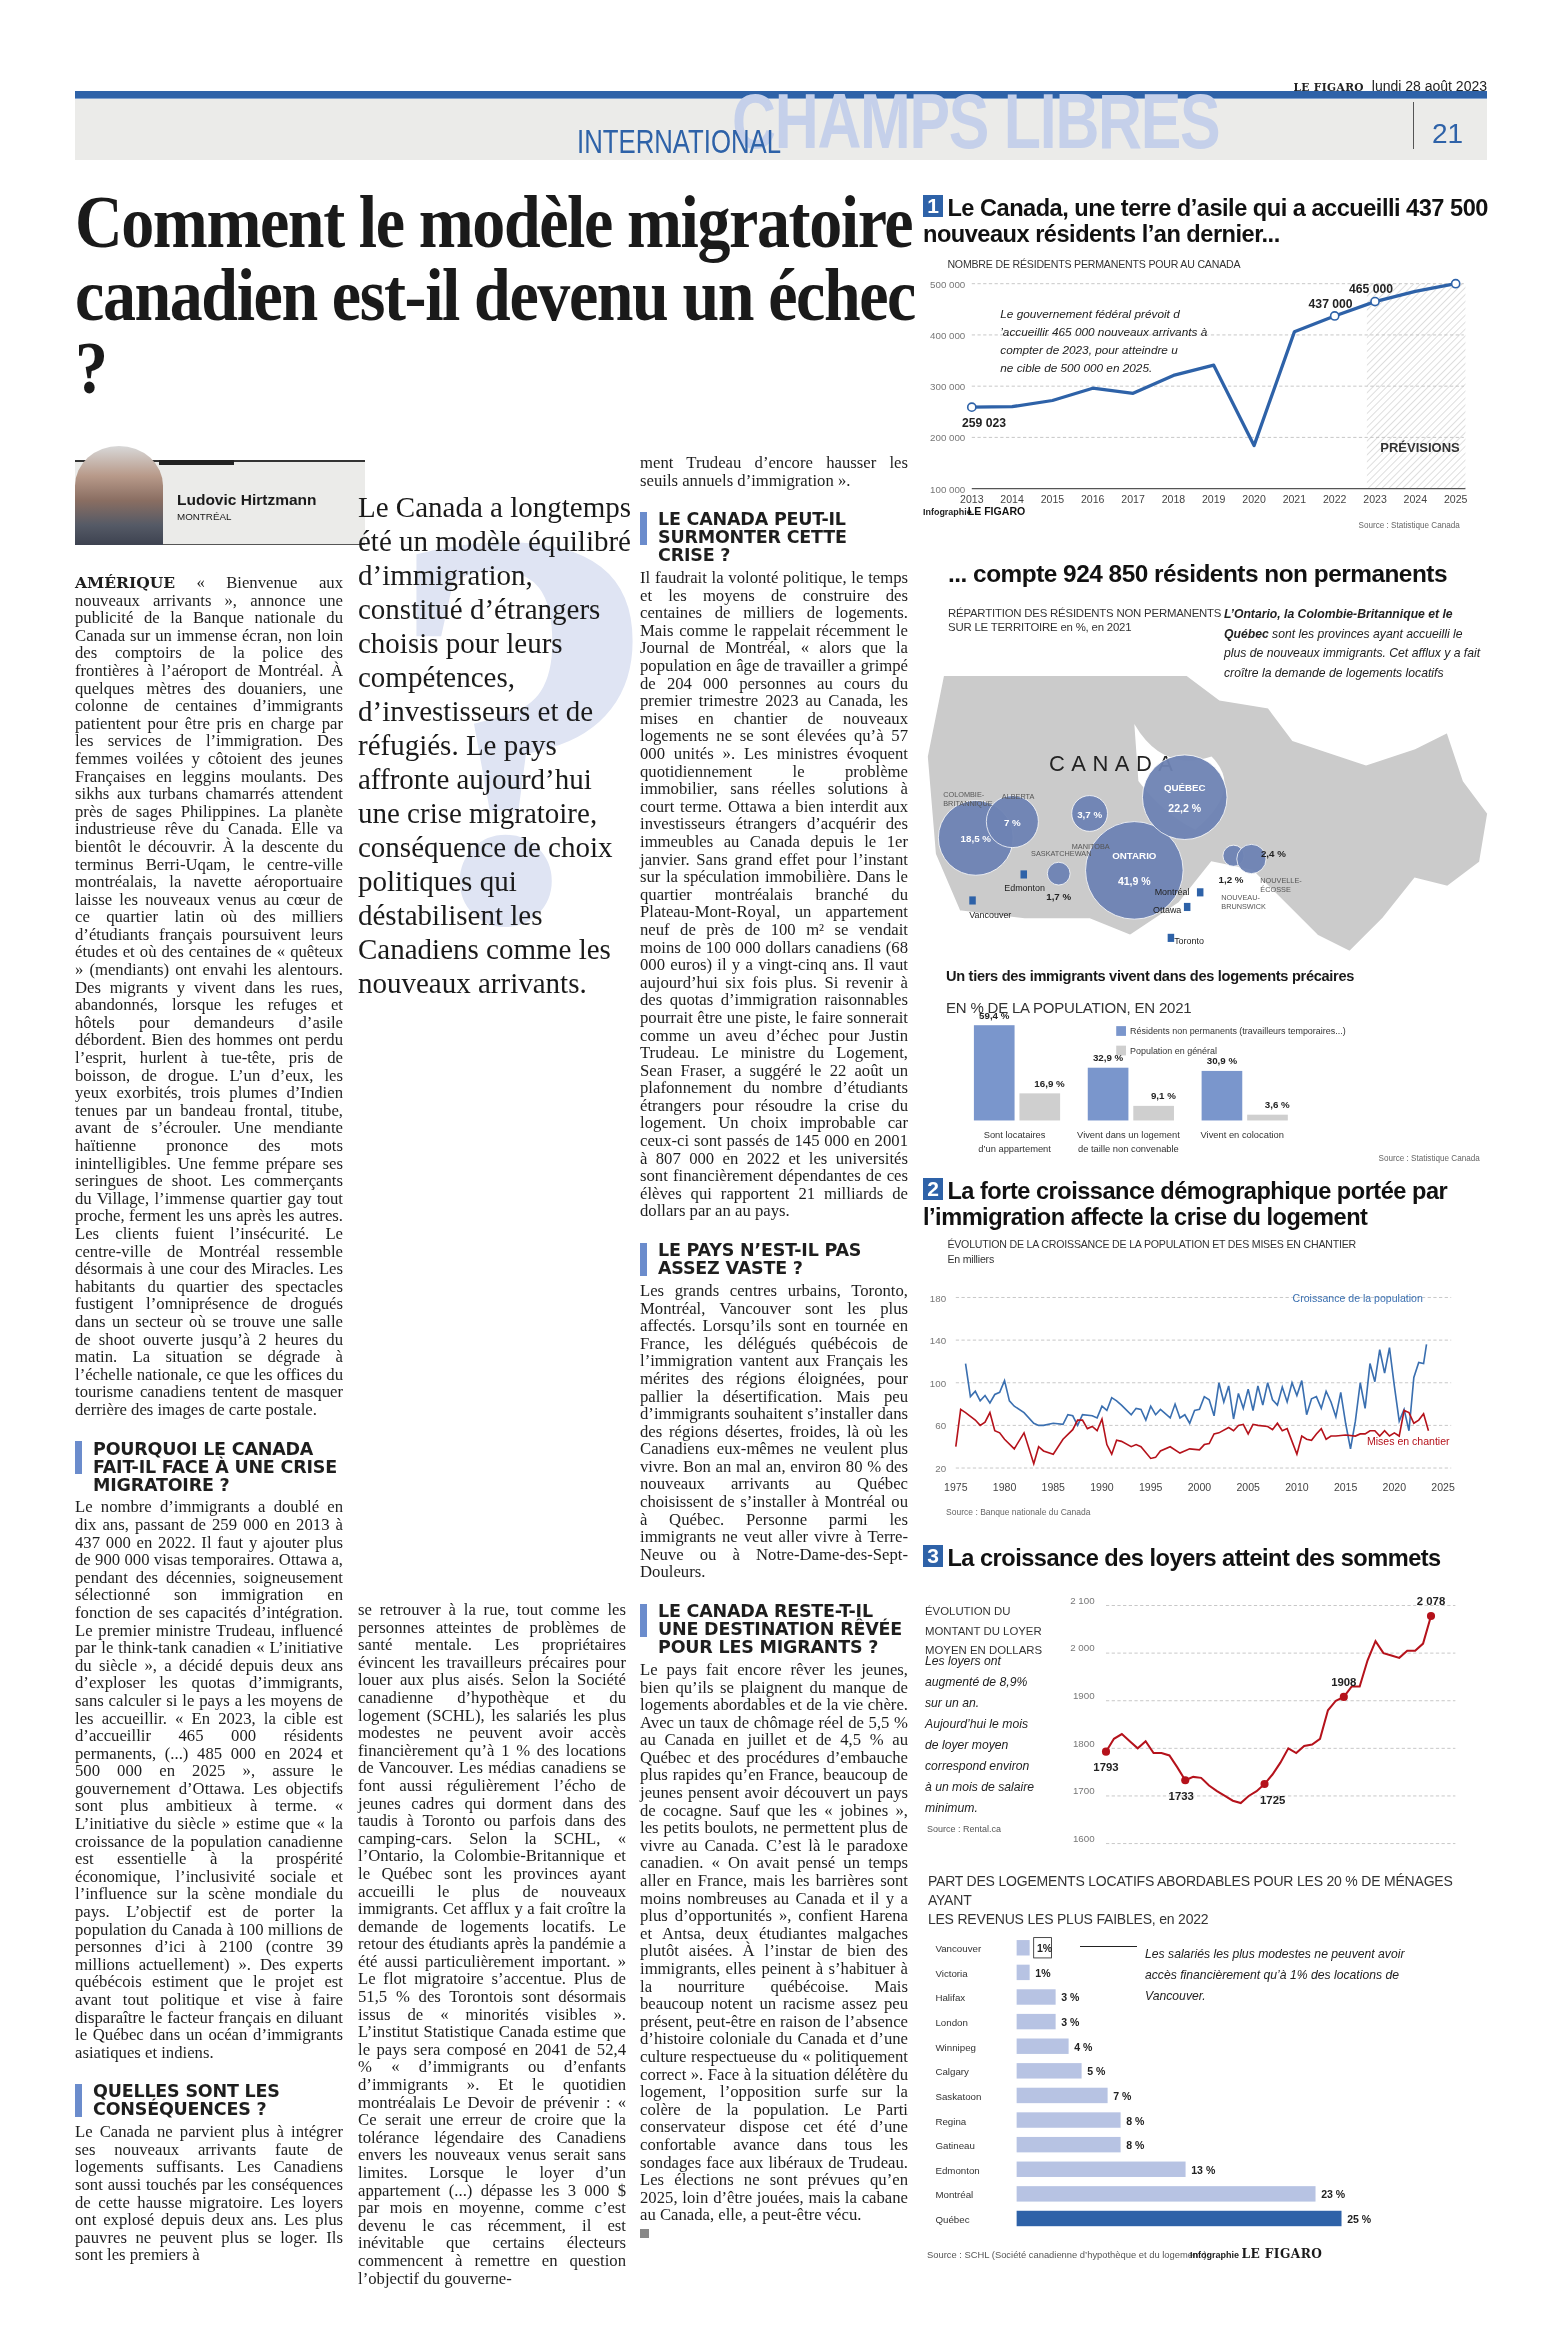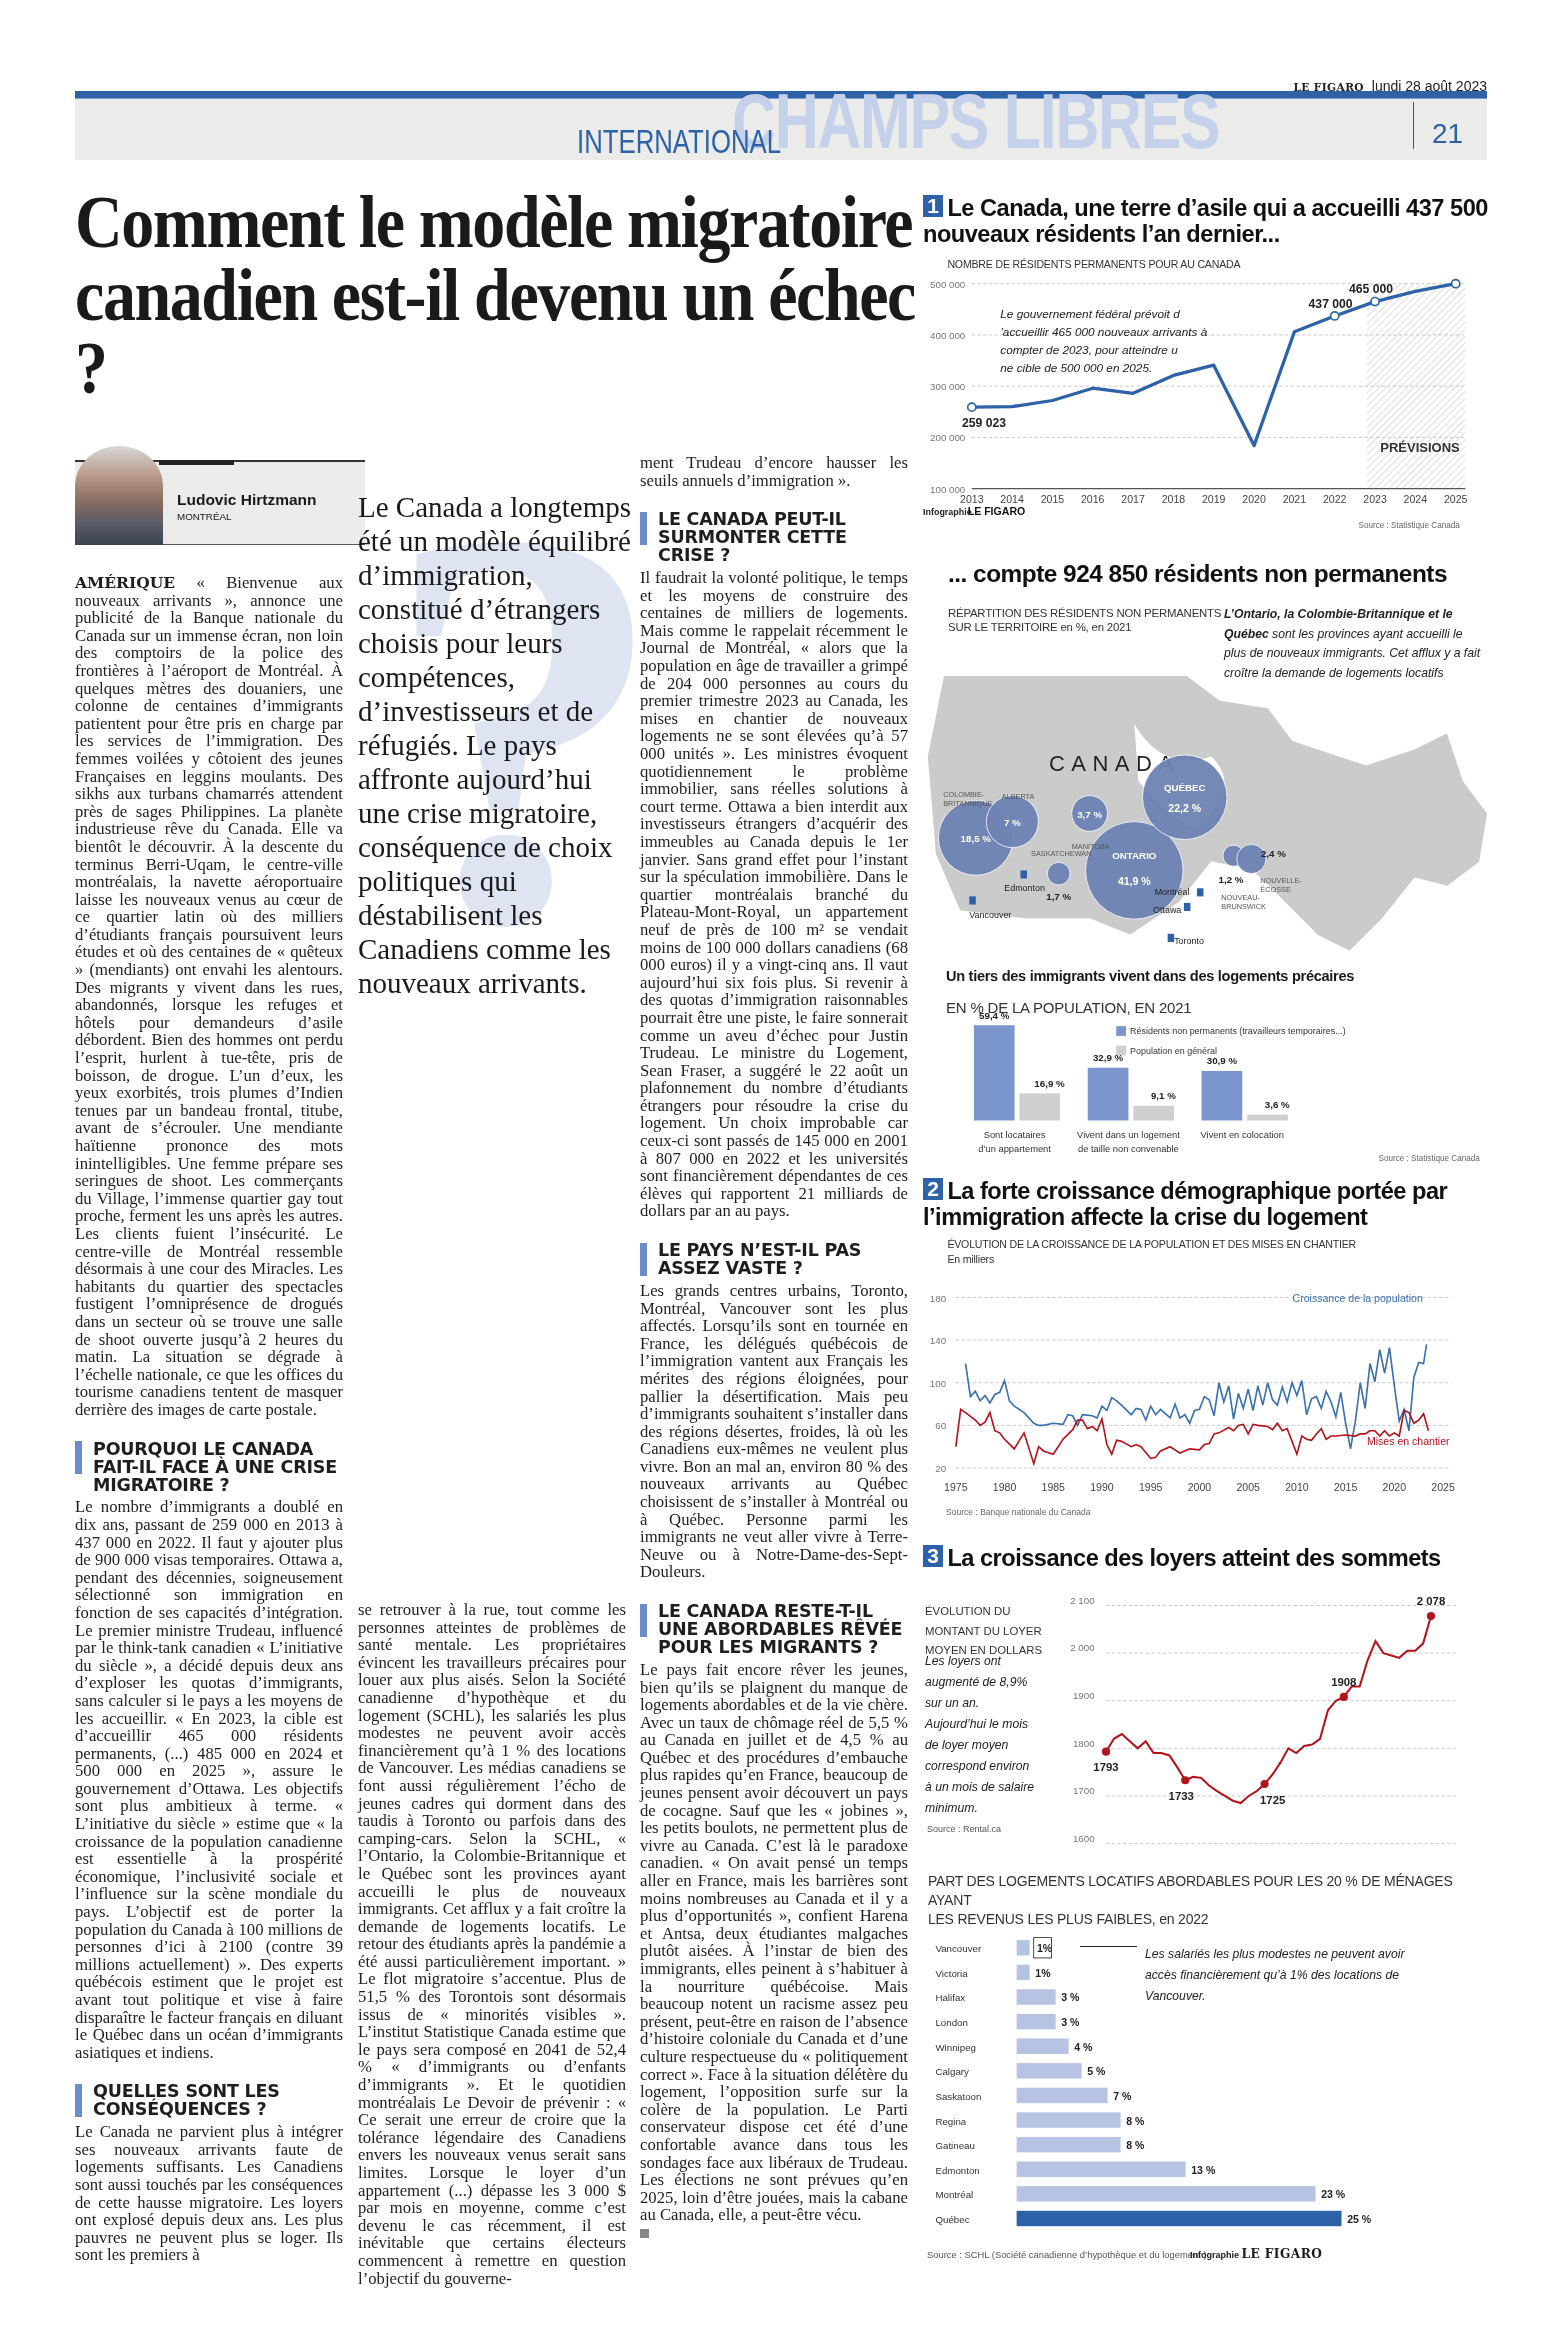--- a/index.html
+++ b/index.html
@@ -75,21 +75,21 @@
 <div class="col" style="left:358px;top:1601px;width:268px;">
   <p>se retrouver à la rue, tout comme les personnes atteintes de problèmes de santé mentale. Les propriétaires évincent les travailleurs précaires pour louer aux plus aisés. Selon la Société canadienne d’hypothèque et du logement (SCHL), les salariés les plus modestes ne peuvent avoir accès financièrement qu’à 1 % des locations de Vancouver. Les médias canadiens se font aussi régulièrement l’écho de jeunes cadres qui dorment dans des taudis à Toronto ou parfois dans des camping-cars. Selon la SCHL, « l’Ontario, la Colombie-Britannique et le Québec sont les provinces ayant accueilli le plus de nouveaux immigrants. Cet afflux y a fait croître la demande de logements locatifs. Le retour des étudiants après la pandémie a été aussi particulièrement important. » Le flot migratoire s’accentue. Plus de 51,5 % des Torontois sont désormais issus de « minorités visibles ». L’institut Statistique Canada estime que le pays sera composé en 2041 de 52,4 % « d’immigrants ou d’enfants d’immigrants ». Et le quotidien montréalais Le Devoir de prévenir : « Ce serait une erreur de croire que la tolérance légendaire des Canadiens envers les nouveaux venus serait sans limites. Lorsque le loyer d’un appartement (...) dépasse les 3 000 $ par mois en moyenne, comme c’est devenu le cas récemment, il est inévitable que certains électeurs commencent à remettre en question l’objectif du gouverne-</p>
 </div>
 
 <div class="col" style="left:640px;top:454px;width:268px;">
   <p>ment Trudeau d’encore hausser les seuils annuels d’immigration ».</p>
   <div class="subhead">LE CANADA PEUT-IL SURMONTER CETTE CRISE ?</div>
   <p>Il faudrait la volonté politique, le temps et les moyens de construire des centaines de milliers de logements. Mais comme le rappelait récemment le Journal de Montréal, « alors que la population en âge de travailler a grimpé de 204 000 personnes au cours du premier trimestre 2023 au Canada, les mises en chantier de nouveaux logements ne se sont élevées qu’à 57 000 unités ». Les ministres évoquent quotidiennement le problème immobilier, sans réelles solutions à court terme. Ottawa a bien interdit aux investisseurs étrangers d’acquérir des immeubles au Canada depuis le 1er janvier. Sans grand effet pour l’instant sur la spéculation immobilière. Dans le quartier montréalais branché du Plateau-Mont-Royal, un appartement neuf de près de 100 m² se vendait moins de 100 000 dollars canadiens (68 000 euros) il y a vingt-cinq ans. Il vaut aujourd’hui six fois plus. Si revenir à des quotas d’immigration raisonnables pourrait être une piste, le faire sonnerait comme un aveu d’échec pour Justin Trudeau. Le ministre du Logement, Sean Fraser, a suggéré le 22 août un plafonnement du nombre d’étudiants étrangers pour résoudre la crise du logement. Un choix improbable car ceux-ci sont passés de 145 000 en 2001 à 807 000 en 2022 et les universités sont financièrement dépendantes de ces élèves qui rapportent 21 milliards de dollars par an au pays.</p>
   <div class="subhead">LE PAYS N’EST-IL PAS ASSEZ VASTE ?</div>
   <p>Les grands centres urbains, Toronto, Montréal, Vancouver sont les plus affectés. Lorsqu’ils sont en tournée en France, les délégués québécois de l’immigration vantent aux Français les mérites des régions éloignées, pour pallier la désertification. Mais peu d’immigrants souhaitent s’installer dans des régions désertes, froides, là où les Canadiens eux-mêmes ne veulent plus vivre. Bon an mal an, environ 80 % des nouveaux arrivants au Québec choisissent de s’installer à Montréal ou à Québec. Personne parmi les immigrants ne veut aller vivre à Terre-Neuve ou à Notre-Dame-des-Sept-Douleurs.</p>
-  <div class="subhead">LE CANADA RESTE-T-IL UNE ABORDABLES RÊVÉE POUR LES MIGRANTS ?</div>
+  <div class="subhead">LE CANADA RESTE-T-IL UNE DESTINATION RÊVÉE POUR LES MIGRANTS ?</div>
   <p>Le pays fait encore rêver les jeunes, bien qu’ils se plaignent du manque de logements abordables et de la vie chère. Avec un taux de chômage réel de 5,5 % au Canada en juillet et de 4,5 % au Québec et des procédures d’embauche plus rapides qu’en France, beaucoup de jeunes pensent avoir découvert un pays de cocagne. Sauf que les « jobines », les petits boulots, ne permettent plus de vivre au Canada. C’est là le paradoxe canadien. « On avait pensé un temps aller en France, mais les barrières sont moins nombreuses au Canada et il y a plus d’opportunités », confient Harena et Antsa, deux étudiantes malgaches plutôt aisées. À l’instar de bien des immigrants, elles peinent à s’habituer à la nourriture québécoise. Mais beaucoup notent un racisme assez peu présent, peut-être en raison de l’absence d’histoire coloniale du Canada et d’une culture respectueuse du « politiquement correct ». Face à la situation délétère du logement, l’opposition surfe sur la colère de la population. Le Parti conservateur dispose cet été d’une confortable avance dans tous les sondages face aux libéraux de Trudeau. Les élections ne sont prévues qu’en 2025, loin d’être jouées, mais la cabane au Canada, elle, a peut-être vécu.</p>
   <span style="display:inline-block;width:9px;height:9px;background:#888;"></span>
 </div>
 
 <div class="ig" style="left:923px;top:195px;width:569px;">
   <div class="ig-title"><span class="badge">1</span><span>Le Canada, une terre d’asile qui a accueilli 437 500 nouveaux résidents l’an dernier...</span></div>
   <div class="ig-sub" style="margin:11.4px 0 0 24.4px;font-size:10.6px">NOMBRE DE RÉSIDENTS PERMANENTS POUR AU CANADA</div>
 </div>
 <svg class="abs" id="chart1" style="left:923px;top:277px" width="553" height="285" viewBox="0 0 680 350">
     <defs>

